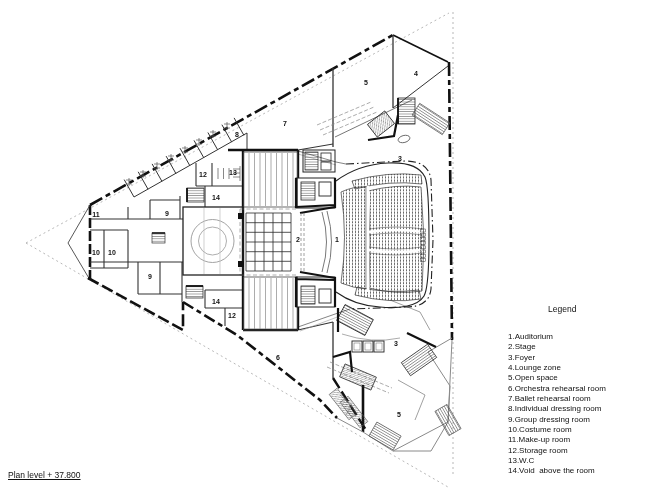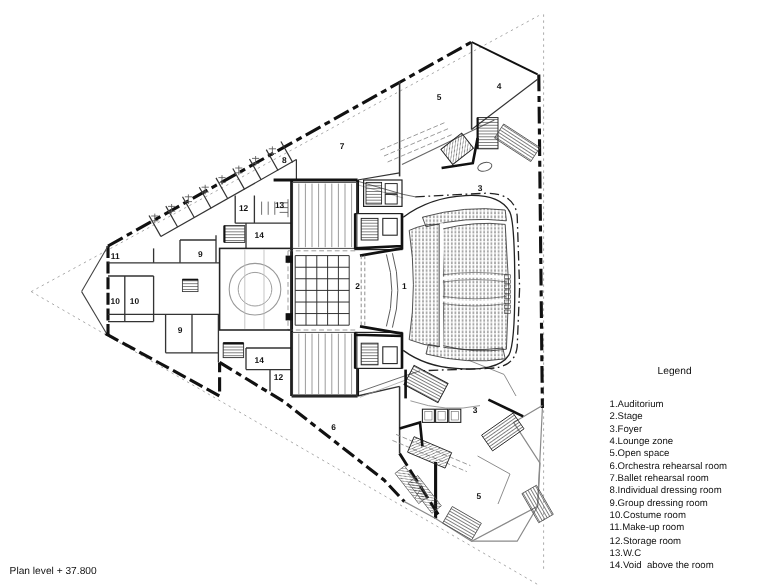--- a/index.html
+++ b/index.html
@@ -7,21 +7,21 @@
        font-family:"Liberation Sans",sans-serif;color:#1a1a1a;}
   .canvas{position:absolute;left:0;top:0;width:650px;height:414px;background:#fff;}
   svg{position:absolute;left:0;top:0;}
   .room-marker{position:absolute;transform:translate(-50%,-50%);
        font-size:7px;font-weight:bold;color:#111;line-height:1;
        background:transparent;white-space:nowrap;}
   .legend{position:absolute;left:505px;top:304px;width:150px;}
   .legend h3{margin:0 0 18px 43px;font-size:8.5px;font-weight:normal;color:#111;}
   .legend ul{list-style:none;margin:0;padding:0 0 0 3px;}
   .legend li{font-size:8px;line-height:10.35px;color:#111;white-space:pre;}
-  .plan-level{position:absolute;left:8px;top:470px;font-size:8.5px;color:#111;}
+  .plan-level{position:absolute;left:8px;top:470px;font-size:8.5px;color:#111;text-decoration:underline;}
 </style>
 </head>
 <body>
 
 <div class="canvas">
 
 <svg width="650" height="488" viewBox="0 0 650 488">
   <defs>
     <pattern id="seats" width="3" height="3.2" patternUnits="userSpaceOnUse">
       <path d="M1.5,0.35 V2.55" stroke="#404040" stroke-width="0.7"></path>

